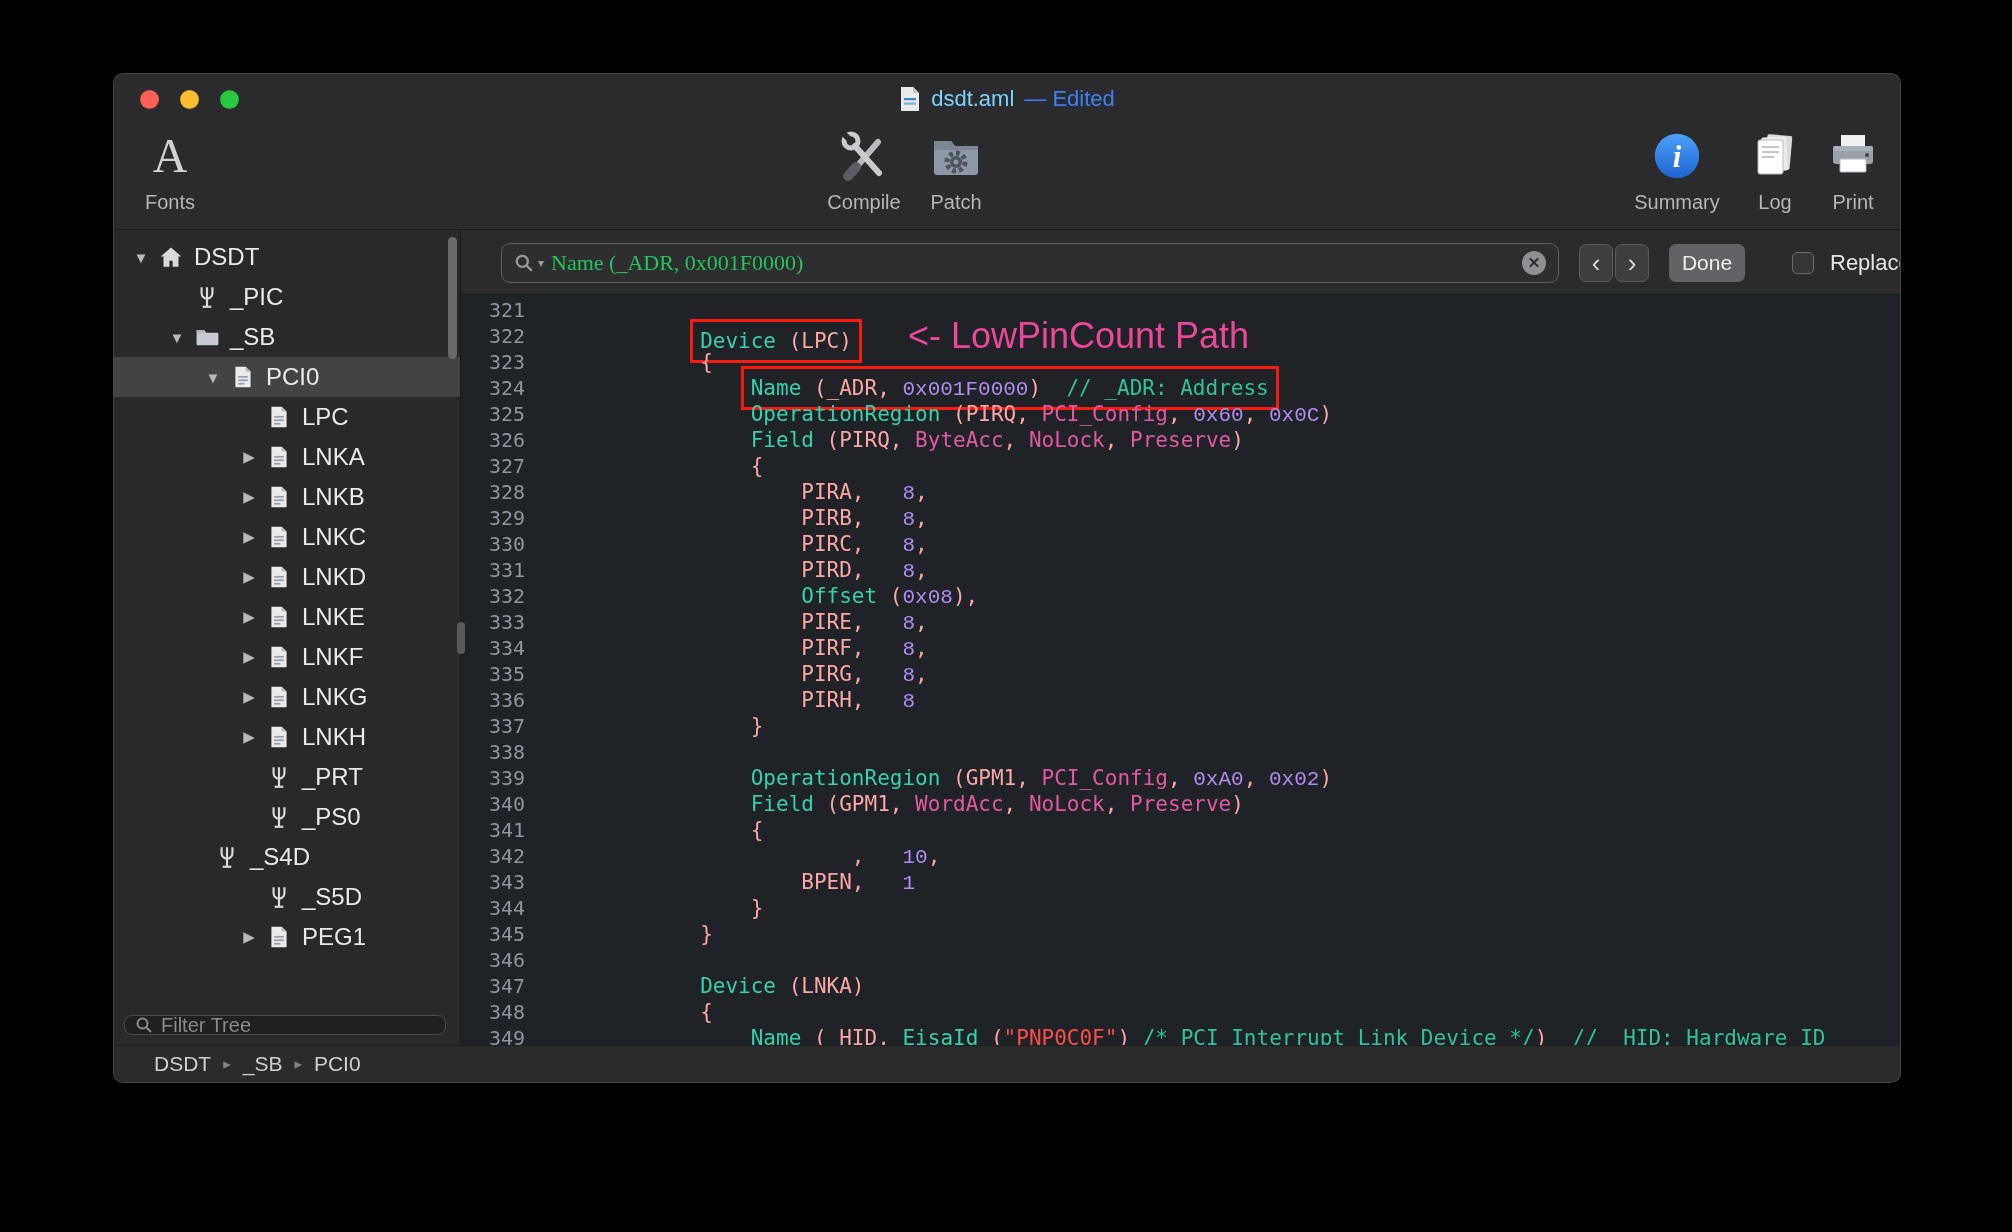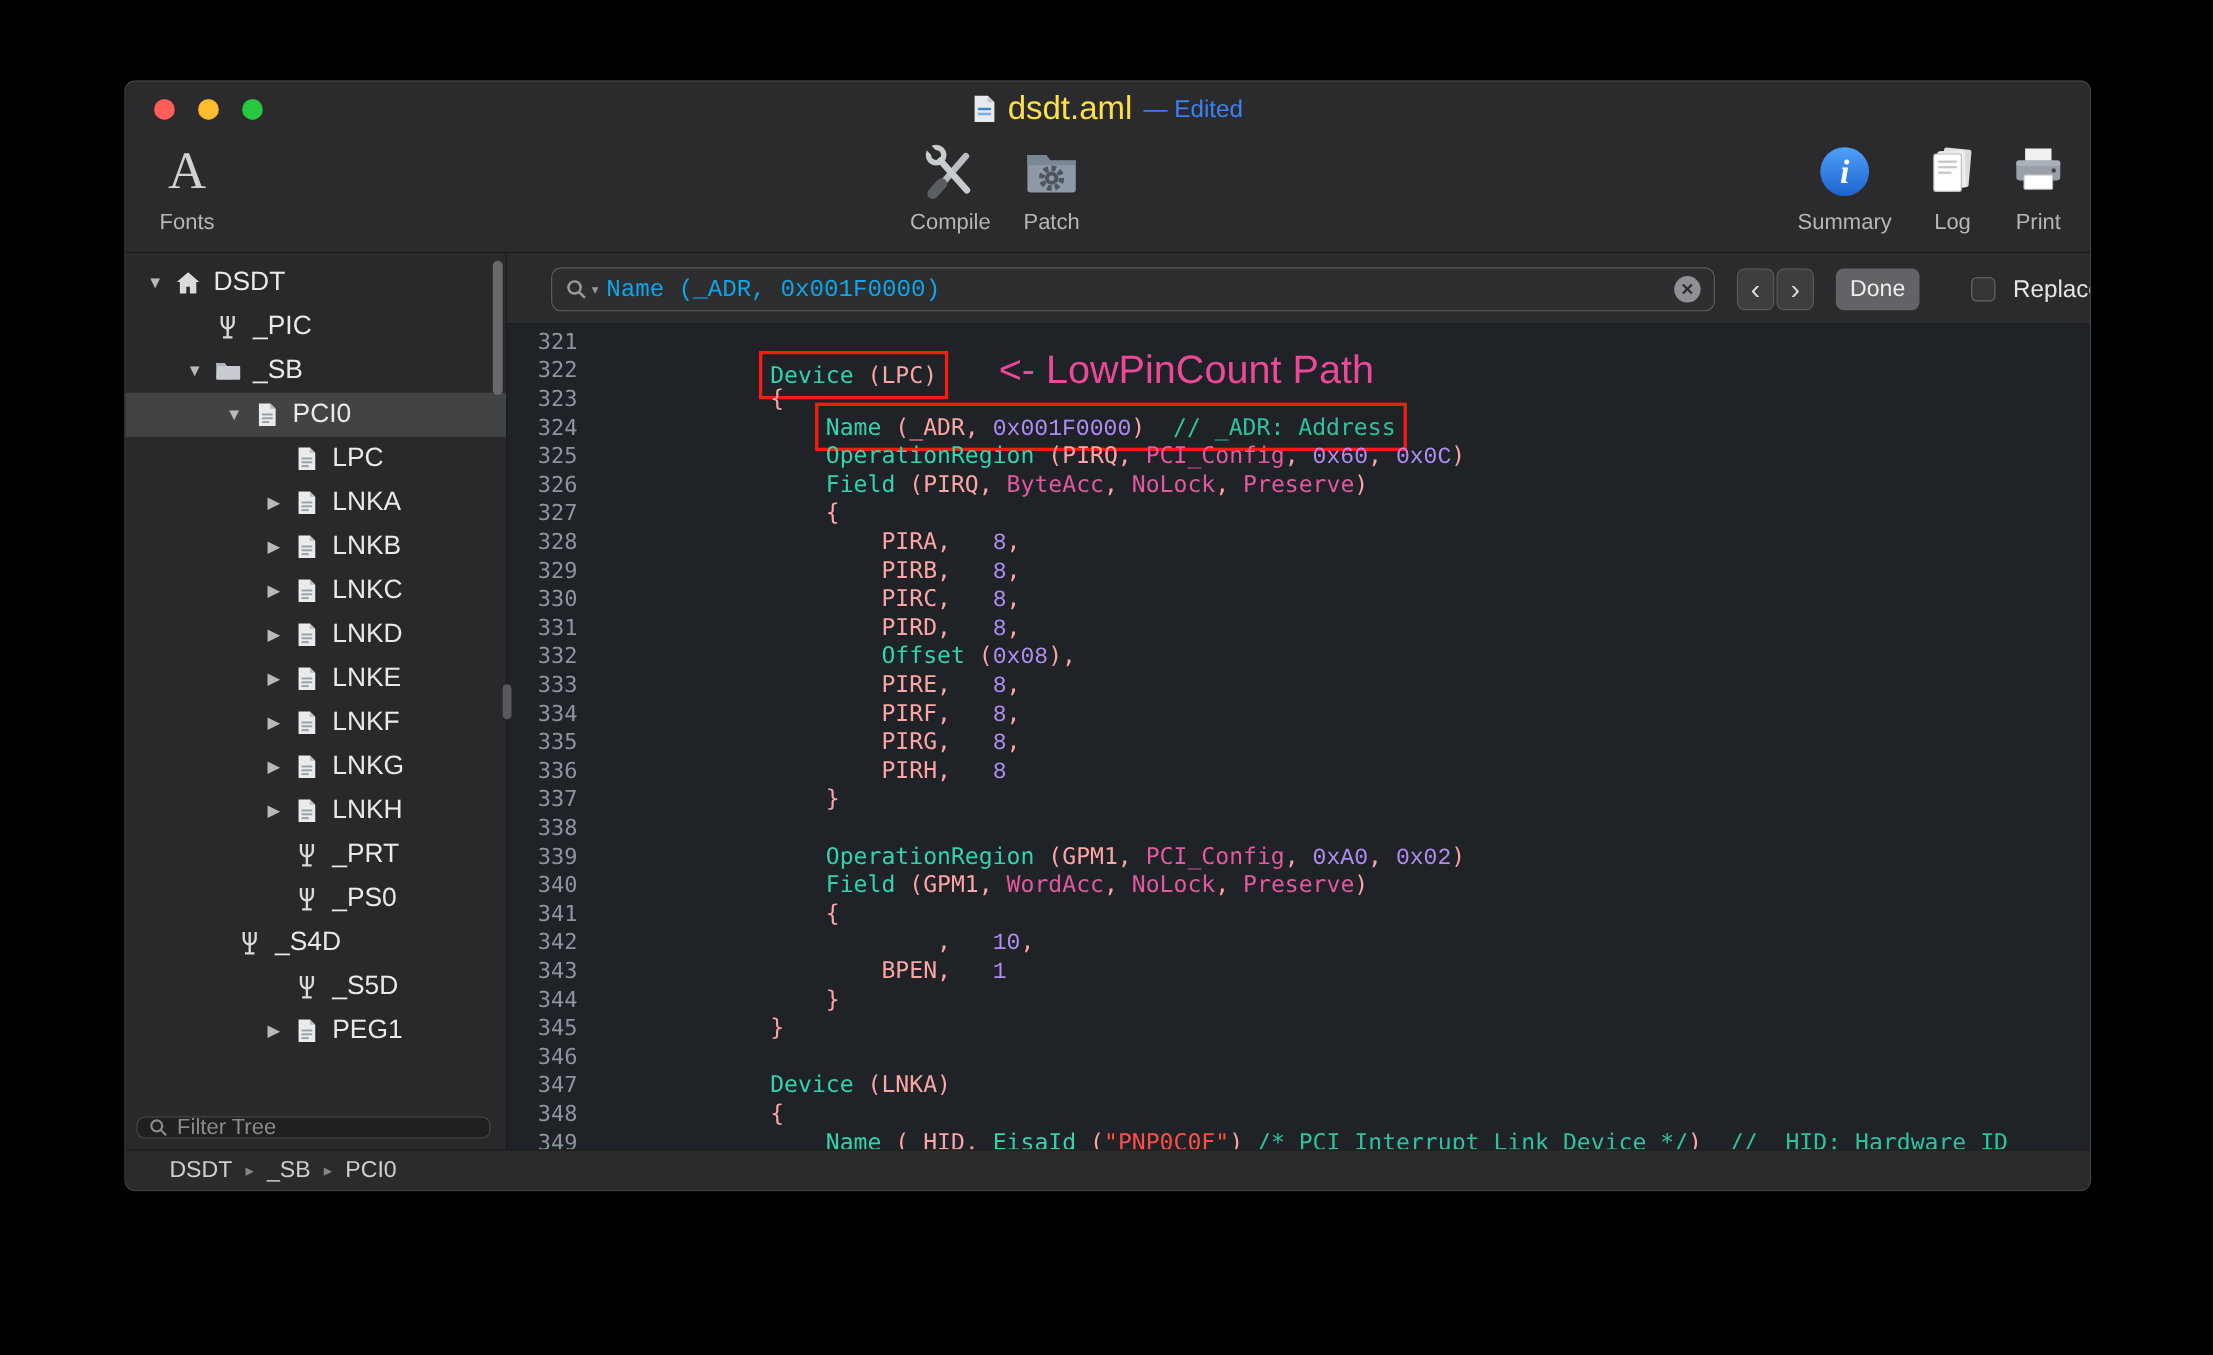--- a/index.html
+++ b/index.html
@@ -9,21 +9,21 @@
             background:#2b2b2d; border-radius:10px; overflow:hidden;
             border:1px solid rgba(255,255,255,.13); box-shadow:0 30px 80px rgba(0,0,0,.85); }
 
   
   .header { height:156px; background:#2b2b2d; border-bottom:1px solid #19191b; position:relative; }
   .titlebar { height:50px; position:relative; display:flex; align-items:center; justify-content:center; }
   .traffic { position:absolute; left:26px; top:0; height:50px; display:flex; align-items:center; gap:21px; }
   .light { width:19px; height:19px; border-radius:50%; box-shadow:inset 0 0 1px rgba(0,0,0,.4); }
   .light.red { background:#ff5f57; } .light.yellow { background:#febc2e; } .light.green { background:#28c840; }
   .title-wrap { display:flex; align-items:center; gap:10px; }
-  .title-name { color:#fde047; font-size:30px; }
+  .title-name { color:#7dd3fc; font-size:22px; }
   .title-suffix { color:#3b82f6; font-size:22px; }
 
   .toolbar { height:105px; position:relative; }
   .tool-item { position:absolute; top:2px; display:flex; flex-direction:column; align-items:center; gap:5px; cursor:default; }
   .tool-icon { height:60px; display:flex; align-items:center; justify-content:center; }
   .tool-label { font-size:20px; color:#b6b6b8; }
   #tool-fonts   { left:6px;    width:100px; }
   #tool-compile { left:705px;  width:90px; }
   #tool-patch   { left:797px;  width:90px; }
   #tool-summary { left:1508px; width:110px; }
@@ -49,21 +49,21 @@
                 border:1px solid #4a4a4e; border-radius:8px; display:flex; align-items:center; padding:0 10px; gap:8px; }
   .filter-box input { flex:1; background:transparent; border:0; outline:0; color:#d6d6d8; font-size:20px; font-family:inherit; }
   .filter-box input::placeholder { color:#8a8a8f; }
 
   .main { flex:1; display:flex; flex-direction:column; position:relative; }
 
   
   .findbar { height:64px; background:#2b2b2d; border-bottom:1px solid #18191b; position:relative; flex:none; }
   .search-field { position:absolute; left:40px; top:12px; width:1058px; height:40px; background:#2e2e30;
                   border:1px solid #5e5e61; border-radius:9px; display:flex; align-items:center; padding:0 12px; gap:7px; }
-  .search-input { flex:1; background:transparent; border:0; outline:0; color:#0ea5e9; font-size:22px; font-family:Liberation Mono, monospace; }
+  .search-input { flex:1; background:transparent; border:0; outline:0; color:#22c55e; font-size:22px; font-family:Liberation Serif, serif; }
   .mag-chev { color:#9b9b9f; font-size:12px; margin-left:-3px; }
   .clear-btn { width:24px; height:24px; border-radius:50%; background:#8f8f94; color:#2c2c2e;
                display:flex; align-items:center; justify-content:center; font-size:15px; font-weight:bold; flex:none; }
   .nav-btn { position:absolute; top:13px; width:34px; height:38px; background:#3d3e40; border:1px solid #5c5c5f;
              border-radius:7px; color:#d9d9db; font-size:26px; line-height:1; display:flex; align-items:center; justify-content:center; }
   #nav-prev { left:1118px; } #nav-next { left:1154px; }
   .done-btn { position:absolute; left:1208px; top:13px; width:76px; height:38px; background:#626366; border-radius:7px;
               color:#eceded; font-size:21px; display:flex; align-items:center; justify-content:center; }
   .replace-wrap { position:absolute; left:1300px; top:13px; height:38px; display:flex; align-items:center; gap:16px;padding-left:31px; }
   .checkbox { width:22px; height:22px; border-radius:5px; background:#353537; border:1px solid #6b6b6f; }

